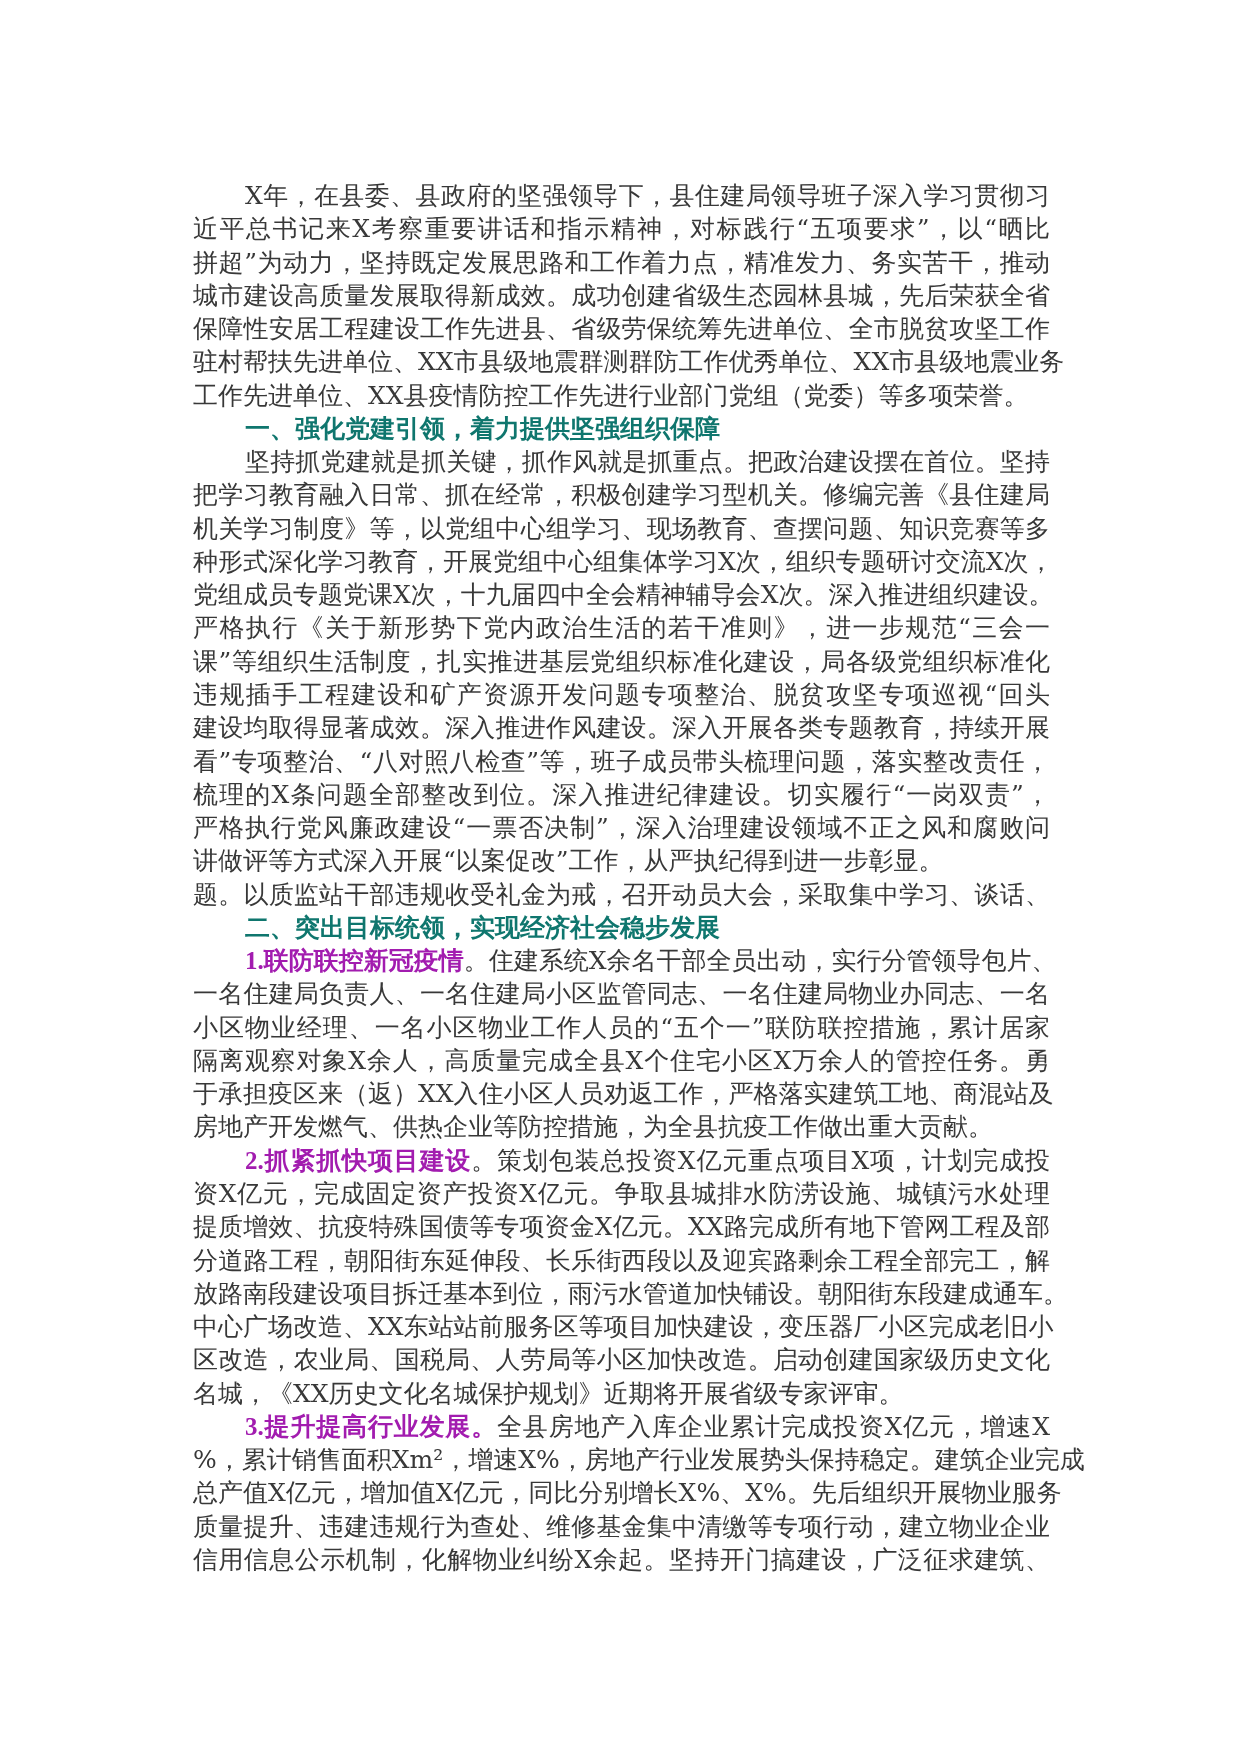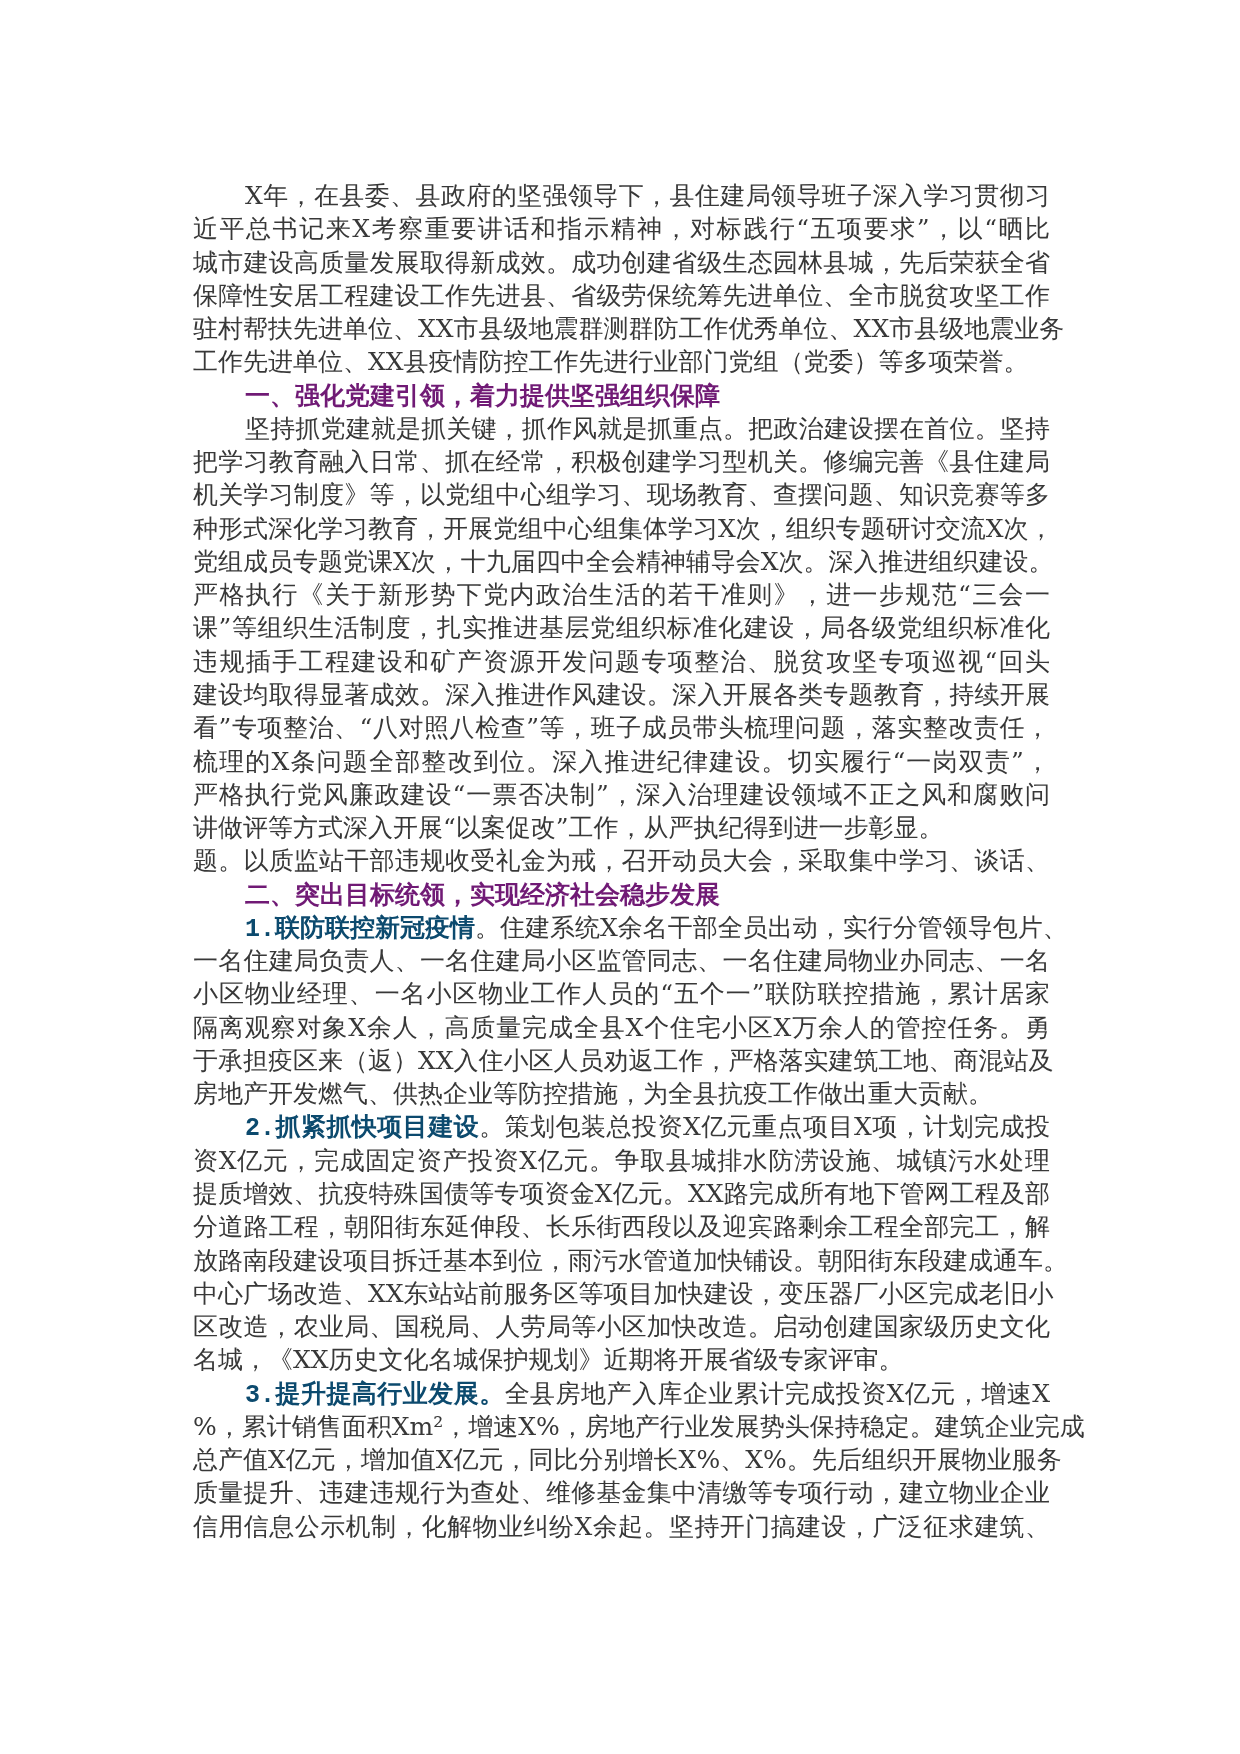--- a/index.html
+++ b/index.html
@@ -4,31 +4,32 @@
 <style>
   html, body { margin: 0; padding: 0; background: #ffffff; }
   body { width: 1240px; height: 1754px; position: relative; overflow: hidden; }
   .page { position: absolute; left: 0; top: 16px; width: 1024px; height: 1754px; background: #fff; }
   .doc { position: absolute; left: 193px; top: 163px; width: 857px;
          font-family: "DejaVu Serif", "Liberation Serif", serif; font-size: 25px; color: #383838; }
   .ln { height: 33.27px; line-height: 33.27px; white-space: nowrap; overflow: visible;
         text-align: justify; text-align-last: justify; }
   .ln.last { text-align-last: left; }
   .ln.indent { padding-left: 52px; }
-  .heading { font-family: "DejaVu Sans", "Liberation Sans", sans-serif; font-weight: bold; color: #701a75; }
-  .b { font-family: Liberation Mono, monospace; font-weight: bold; color: #0c4a6e; }
+  .heading { font-family: "DejaVu Sans", "Liberation Sans", sans-serif; font-weight: bold; color: #0f766e; }
+  .b { font-family: Liberation Serif, serif; font-weight: bold; color: #a21caf; }
 </style>
 </head>
 <body>
 
 <div class="page">
   <div class="doc">
 
     <div class="ln indent">X年，在县委、县政府的坚强领导下，县住建局领导班子深入学习贯彻习</div>
     <div class="ln">近平总书记来X考察重要讲话和指示精神，对标践行“五项要求”，以“晒比</div>
+    <div class="ln">拼超”为动力，坚持既定发展思路和工作着力点，精准发力、务实苦干，推动</div>
     <div class="ln">城市建设高质量发展取得新成效。成功创建省级生态园林县城，先后荣获全省</div>
     <div class="ln">保障性安居工程建设工作先进县、省级劳保统筹先进单位、全市脱贫攻坚工作</div>
     <div class="ln">驻村帮扶先进单位、XX市县级地震群测群防工作优秀单位、XX市县级地震业务</div>
     <div class="ln last">工作先进单位、XX县疫情防控工作先进行业部门党组（党委）等多项荣誉。</div>
 
     <div class="ln last indent heading">一、强化党建引领，着力提供坚强组织保障</div>
     <div class="ln indent">坚持抓党建就是抓关键，抓作风就是抓重点。把政治建设摆在首位。坚持</div>
     <div class="ln">把学习教育融入日常、抓在经常，积极创建学习型机关。修编完善《县住建局</div>
     <div class="ln">机关学习制度》等，以党组中心组学习、现场教育、查摆问题、知识竞赛等多</div>
     <div class="ln">种形式深化学习教育，开展党组中心组集体学习X次，组织专题研讨交流X次，</div>

